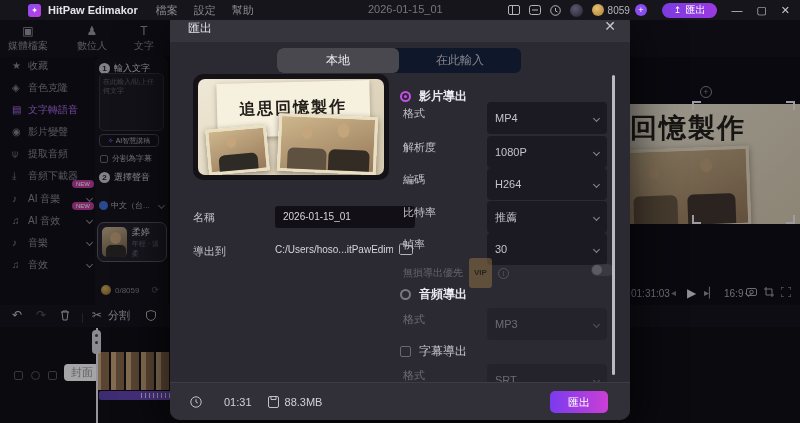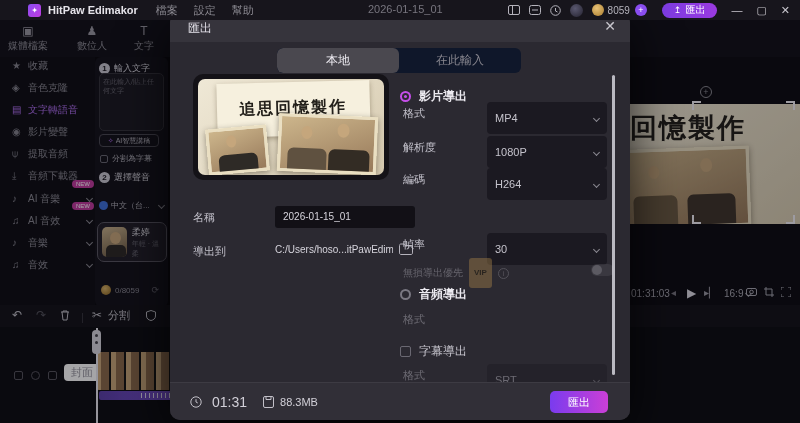--- a/index.html
+++ b/index.html
@@ -410,20 +410,27 @@
           <i class="chev"></i>
         </span>
     </div>
     <div class="fieldrow" style="top:156px">
       <span class="flabel">編碼</span>
       <span class="select">
           <span>H264</span>
           <i class="chev"></i>
         </span>
     </div>
+    <div class="fieldrow" style="top:189px">
+      <span class="flabel">比特率</span>
+      <span class="select">
+          <span>推薦</span>
+          <i class="chev"></i>
+        </span>
+    </div>
     <div class="fieldrow" style="top:221px">
       <span class="flabel">幀率</span>
       <span class="select">
           <span>30</span>
           <i class="chev"></i>
         </span>
     </div>
 
     <div class="fieldrow disabled row" style="top:250px;gap:6px">
       <span style="font-size:10px;color:#b5b3bc">無損導出優先</span>
@@ -433,20 +440,24 @@
     <span class="toggle" style="top:252px;opacity:.5">
         <i></i>
       </span>
 
     <div class="sechead" style="left:230px;top:274px">
       <span class="radio-off"></span>
       <span>音頻導出</span>
     </div>
     <div class="fieldrow disabled" style="top:296px">
       <span class="flabel">格式</span>
+      <span class="select">
+          <span>MP3</span>
+          <i class="chev"></i>
+        </span>
     </div>
 
     <div class="row" style="position:absolute;left:230px;top:331px;gap:8px">
       <span class="cbx" style="width:11px;height:11px"></span>
       <span style="font-size:12px;color:#c9c7d0">字幕導出</span>
     </div>
     <div class="fieldrow disabled" style="top:352px">
       <span class="flabel">格式</span>
       <span class="select">
           <span>SRT</span>
@@ -456,21 +467,21 @@
 
     <div class="dscroll"></div>
 
     <div class="dlgfoot">
       <span style="margin-left:20px">
         <svg width="12" height="12" viewBox="0 0 12 12">
             <circle cx="6" cy="6" r="5.2" fill="none" stroke="#c2c0c8"></circle>
             <path d="M6 3.2V6l1.8 1" fill="none" stroke="#c2c0c8"></path>
           </svg>
       </span>
-      <span style="margin-left:10px;font-size:14px;color:#d2d0d8">01:31</span>
+      <span style="margin-left:22px;font-size:11px;color:#d2d0d8">01:31</span>
       <span style="margin-left:16px">
         <svg width="11" height="12" viewBox="0 0 11 12">
             <rect x="0.5" y="0.5" width="10" height="11" rx="1.5" fill="none" stroke="#c2c0c8"></rect>
             <path d="M3 0.5v3h5v-3" fill="none" stroke="#c2c0c8"></path>
           </svg>
       </span>
       <span style="margin-left:6px;font-size:11px;color:#d2d0d8">88.3MB</span>
       <span class="expbtn">匯出</span>
     </div>
   </div>

